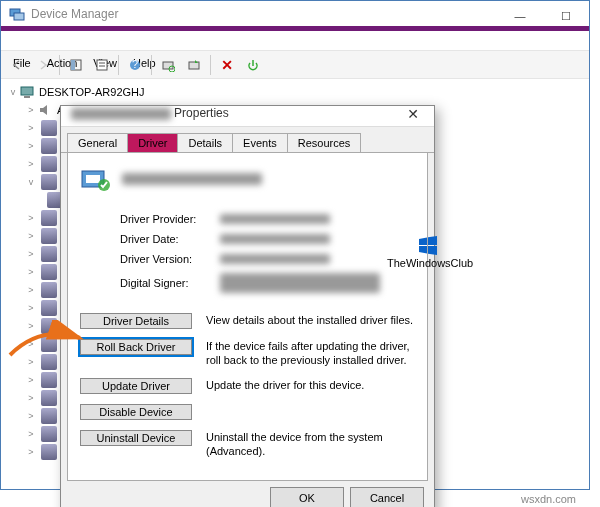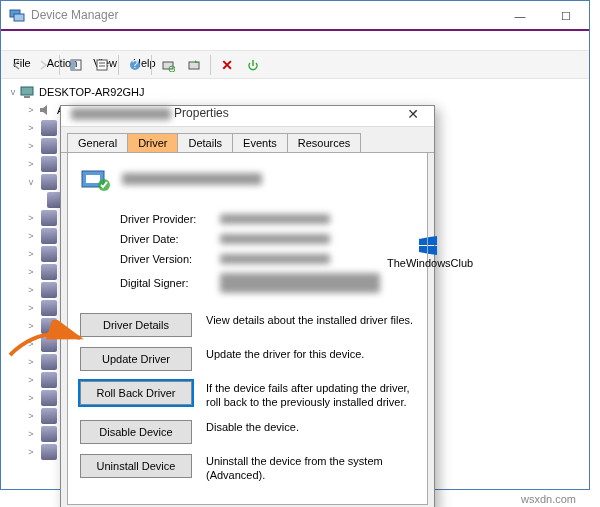--- a/index.html
+++ b/index.html
@@ -1,20 +1,20 @@
 <!DOCTYPE html>
 <html><head>
   <meta charset="utf-8">
   <style>
     * { box-sizing: border-box; margin: 0; padding: 0; font-family: "Segoe UI", Tahoma, sans-serif; font-size: 11px; }
     body { width: 600px; height: 507px; background: #fff; position: relative; overflow: hidden; }
     
     
     .dm-window { width: 590px; height: 490px; border: 1px solid #4a7cb5; position: relative; background: #fff; }
-    .dm-title { height: 30px; display: flex; align-items: center; padding: 4px 8px; background: #fff; border-bottom: 2px solid #701a75; }
+    .dm-title { height: 30px; display: flex; align-items: center; padding: 4px 8px; background: #fff; border-bottom: 5px solid #701a75; }
     .dm-title-icon { width: 16px; height: 16px; margin-right: 6px; }
     .dm-title-text { font-size: 12px; color: #888; }
     .dm-win-controls { position: absolute; right: 0; top: 0; display: flex; }
     .dm-win-btn { width: 46px; height: 30px; display: flex; align-items: center; justify-content: center; color: #333; font-size: 11px; }
     
     .dm-menubar { height: 20px; display: flex; align-items: center; padding: 0 4px; border-bottom: 1px solid #e5e5e5; }
     .dm-menu-item { padding: 12px 8px; cursor: default; margin-top: 45px; }
     
     .dm-toolbar { height: 28px; display: flex; align-items: center; padding: 0 4px; gap: 2px; border-bottom: 1px solid #e5e5e5; background: #f5f5f5; }
     .dm-tool { width: 24px; height: 24px; display: flex; align-items: center; justify-content: center; border: 1px solid transparent; }
@@ -28,35 +28,35 @@
     .tree-indent { width: 18px; display: inline-block; }
     .dev-ico { width: 16px; height: 16px; background: linear-gradient(#aac, #668); border-radius: 2px; margin-left: 4px; }
     
     
     .props-dialog { position: absolute; left: 60px; top: 105px; width: 375px; height: 410px; background: #f0f0f0; border: 1px solid #888; box-shadow: 4px 4px 12px rgba(0,0,0,.3); display: flex; flex-direction: column; }
     .props-title { height: 28px; display: flex; align-items: flex-start; justify-content: space-between; padding: 0 6px 0 10px; background: #fff; border-bottom: 1px solid #ddd; }
     .props-title-text { font-size: 12px; color: #333; }
     .props-close { width: 30px; height: 20px; text-align: center; font-size: 14px; color: #333; cursor: default; }
     .props-tabs { display: flex; padding: 6px 6px 0 6px; border-bottom: 1px solid #aaa; }
     .props-tab { padding: 3px 10px; border: 1px solid #aaa; border-bottom: none; background: #f0f0f0; font-size: 11px; cursor: default; margin-right: -1px; position: relative; }
-    .props-tab.active { background: #fdba74; z-index: 2; border-top: 1px solid #aaa; }
+    .props-tab.active { background: #be185d; z-index: 2; border-top: 1px solid #aaa; }
     .props-body { flex: 1; background: #fff; margin: 0 6px 6px 6px; border: 1px solid #aaa; border-top: none; padding: 12px; }
     
     .dev-header { display: flex; align-items: center; margin-bottom: 16px; }
     .dev-bigico { width: 32px; height: 28px; margin-right: 10px; }
     .dev-name-blur { width: 140px; height: 12px; background: #999; filter: blur(3px); border-radius: 2px; }
     
     .info-table { margin-left: 40px; margin-bottom: 16px; }
     .info-row { display: flex; height: 20px; align-items: center; }
     .info-label { width: 100px; font-size: 11px; }
     .info-val-blur { width: 110px; height: 10px; background: #999; filter: blur(3px); border-radius: 2px; }
     .info-val-blur.long { width: 160px; height: 20px; }
     
     .btn-row { display: flex; align-items: flex-start; margin-bottom: 10px; }
-    .win-btn { width: 112px; height: 24px; border: 1px solid #888; background: #e1e1e1; display: flex; align-items: center; justify-content: center; font-size: 11px; cursor: default; }
+    .win-btn { width: 112px; height: 16px; border: 1px solid #888; background: #e1e1e1; display: flex; align-items: center; justify-content: center; font-size: 11px; cursor: default; }
     .btn-desc { margin-left: 14px; font-size: 11px; flex: 1; line-height: 1.3; }
     .highlight { outline: 2px solid #0078d7; }
     
     .props-footer { display: flex; justify-content: flex-end; padding: 0 10px 10px 0; gap: 6px; }
     .footer-btn { width: 74px; height: 22px; border: 1px solid #888; background: #e1e1e1; display: flex; align-items: center; justify-content: center; font-size: 11px; cursor: default; }
     
     
     .arrow-anno { position: absolute; left: 5px; top: 320px; z-index: 20; pointer-events: none; }
     .twc { position: absolute; left: 387px; top: 235px; display: flex; align-items: center; font-size: 17px; font-weight: 500; z-index: 5; flex-direction: column; }
     .twc-logo { width: 22px; height: 22px; margin-right: 4px; }
@@ -303,30 +303,29 @@
           <span class="info-label">Digital Signer:</span>
           <span class="info-val-blur long"></span>
         </div>
     </div>
 
     <div class="btn-row">
         <div class="win-btn">Driver Details</div>
         <div class="btn-desc">View details about the installed driver files.</div>
       </div>
     <div class="btn-row">
+        <div class="win-btn highlight">Roll Back Driver</div>
+        <div class="btn-desc">If the device fails after updating the driver, roll back to the previously installed driver.</div>
+      </div>
+    <div class="btn-row">
         <div class="win-btn">Update Driver</div>
         <div class="btn-desc">Update the driver for this device.</div>
       </div>
     <div class="btn-row">
-        <div class="win-btn highlight">Roll Back Driver</div>
-        <div class="btn-desc">If the device fails after updating the driver, roll back to the previously installed driver.</div>
-      </div>
-    <div class="btn-row">
         <div class="win-btn">Disable Device</div>
-        <div class="btn-desc">Disable the device.</div>
       </div>
     <div class="btn-row">
         <div class="win-btn">Uninstall Device</div>
         <div class="btn-desc">Uninstall the device from the system (Advanced).</div>
       </div>
   </div>
   <div class="props-footer">
     <div class="footer-btn">OK</div>
     <div class="footer-btn">Cancel</div>
   </div>

